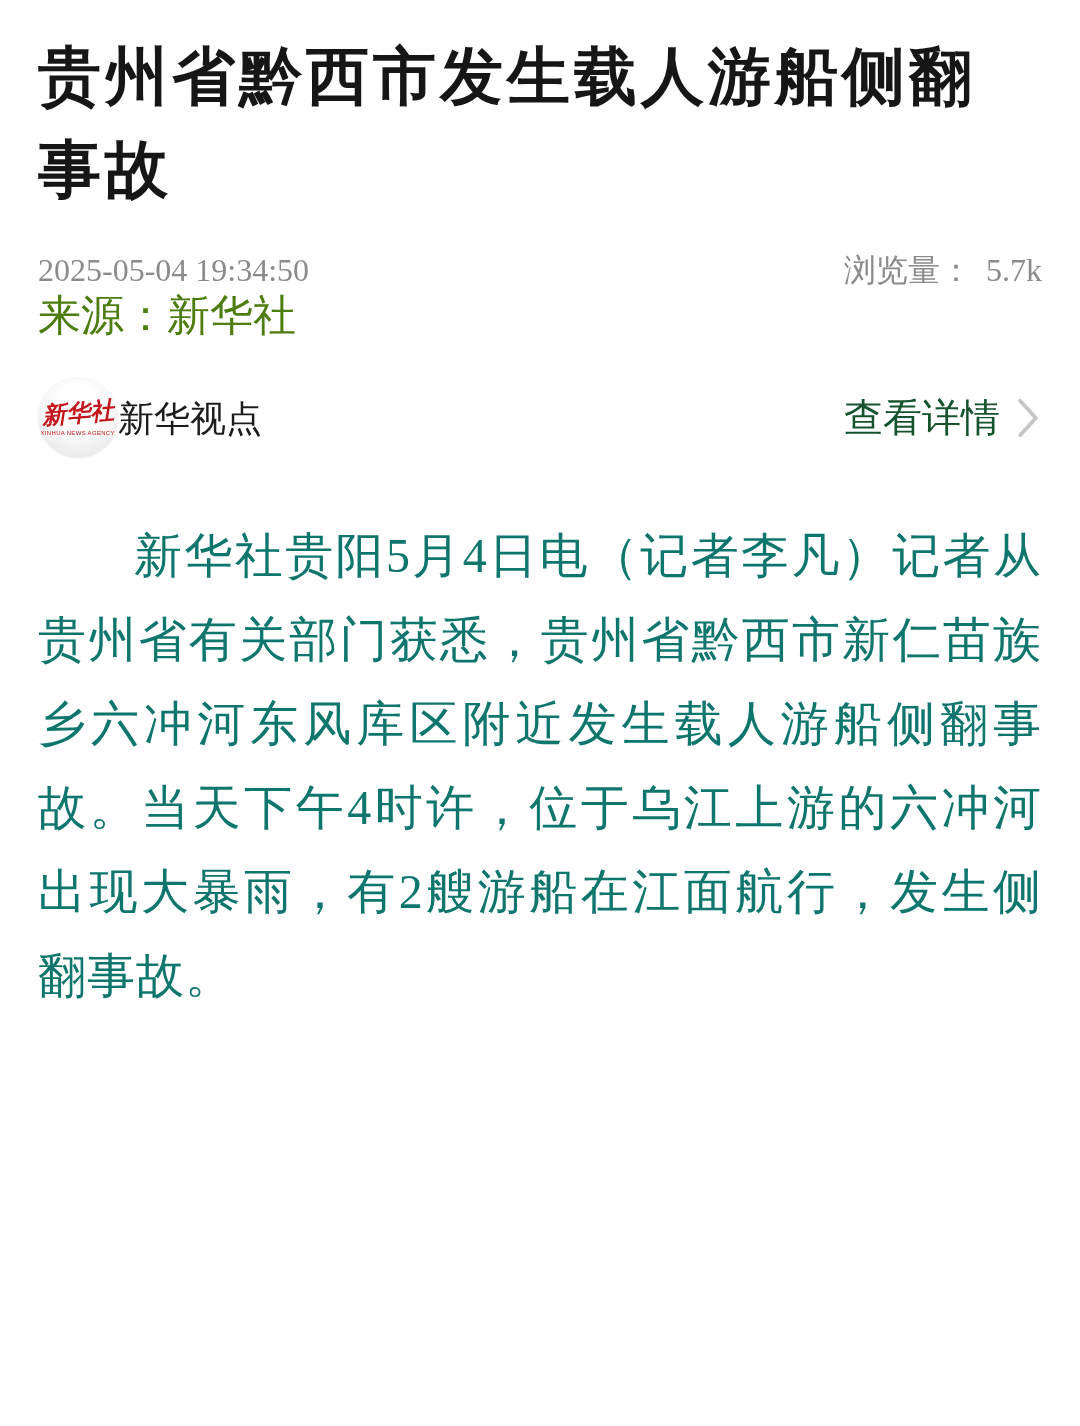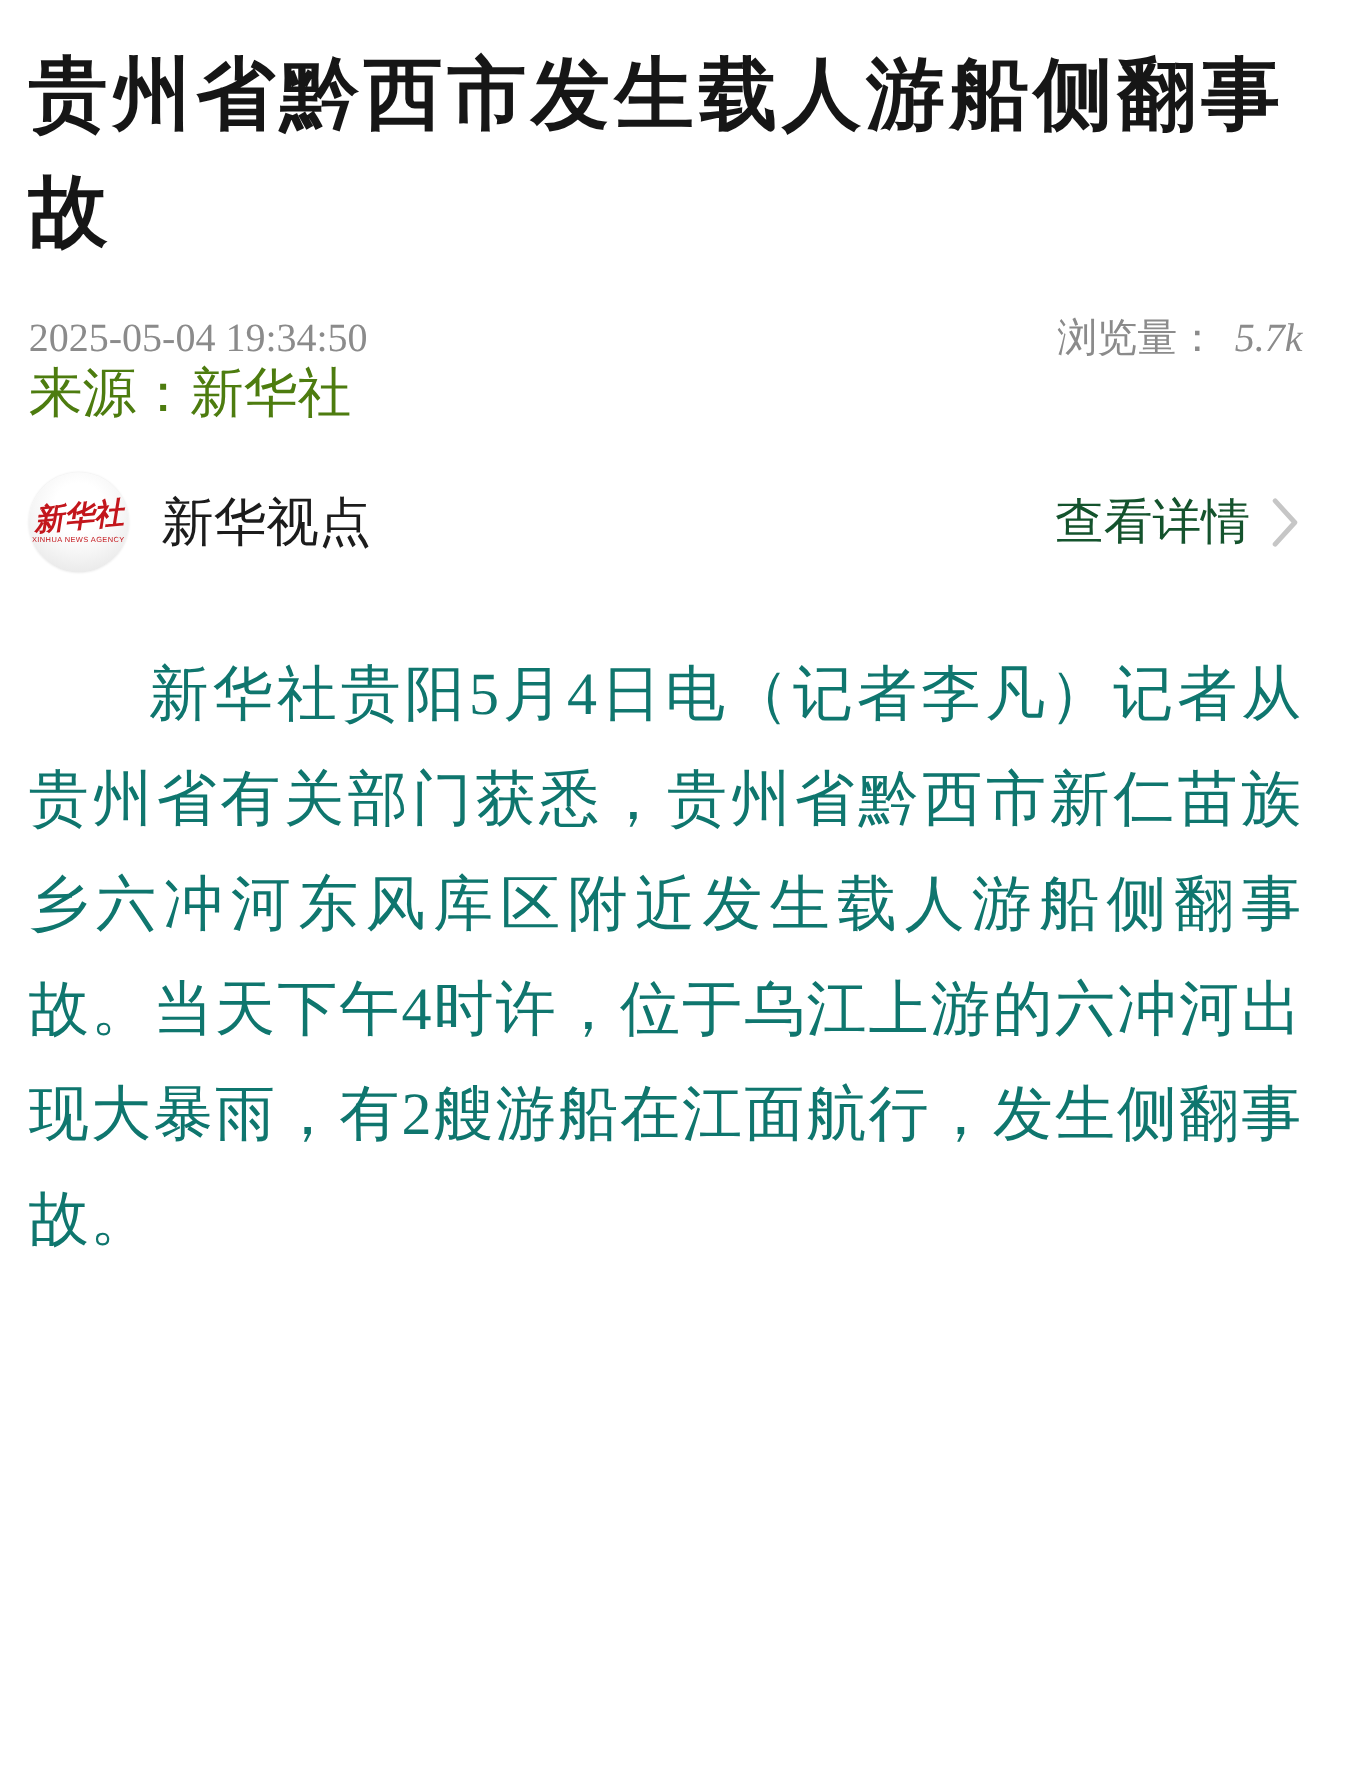--- a/index.html
+++ b/index.html
@@ -5,21 +5,21 @@
   html, body {
     margin: 0;
     padding: 0;
     background: #ffffff;
   }
   .page {
     position: relative;
     width: 1080px;
     height: 1426px;
     box-sizing: border-box;
-    padding: 30px 38px 0 23px;
+    padding: 30px 38px 0 38px;
     background: #ffffff;
     overflow: hidden;
     font-family: "Liberation Sans", "DejaVu Sans", sans-serif;
   }
   
   .title {
     margin: 0;
     font-family: "Liberation Sans", "DejaVu Sans", sans-serif;
     font-weight: 800;
     font-size: 63px;
@@ -37,21 +37,20 @@
     font-family: "Liberation Serif", "DejaVu Serif", serif;
     font-size: 32px;
     line-height: 1.15;
   }
   .views {
     display: flex;
     align-items: baseline;
   }
   .views-value {
     margin-left: 14px;
-    font-style: italic;
   }
   .source-row {
     margin-top: 2px;
     color: #4d7c0f;
     font-family: "Liberation Serif", "DejaVu Serif", serif;
     font-size: 43px;
     line-height: 1.15;
   }
   
   .publisher-row {
@@ -87,22 +86,21 @@
   .avatar-en {
     margin-top: 4px;
     color: #c3161c;
     font-size: 7px;
     line-height: 1;
     letter-spacing: 0.4px;
     white-space: nowrap;
     transform: scale(0.85);
   }
   .publisher-name {
-    margin-left: 26px;
-    font-size: 42px;
+    font-size: 36px;
     color: #1c1c1c;
     line-height: 1.2;
   }
   .details-link {
     margin-left: auto;
     display: flex;
     align-items: center;
     color: #14532d;
     font-size: 39px;
     line-height: 1.2;

